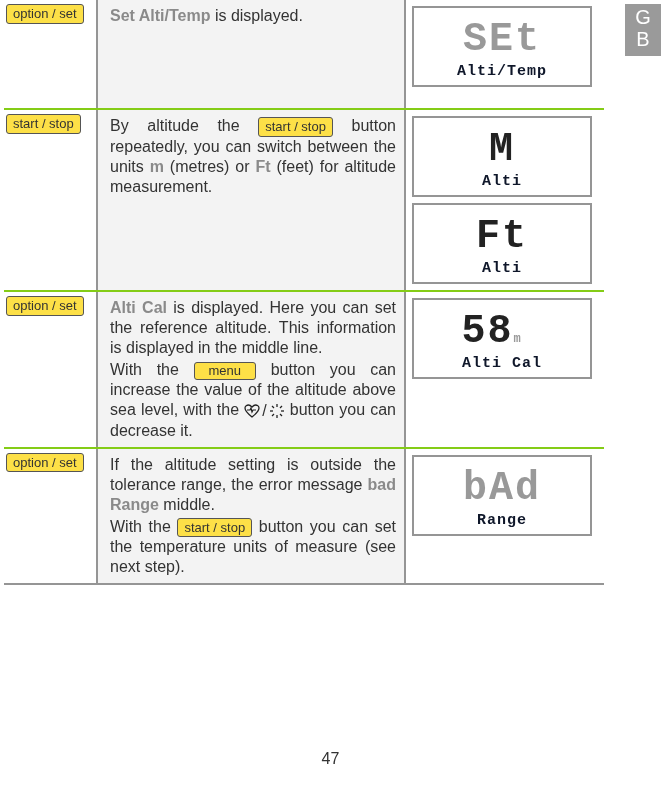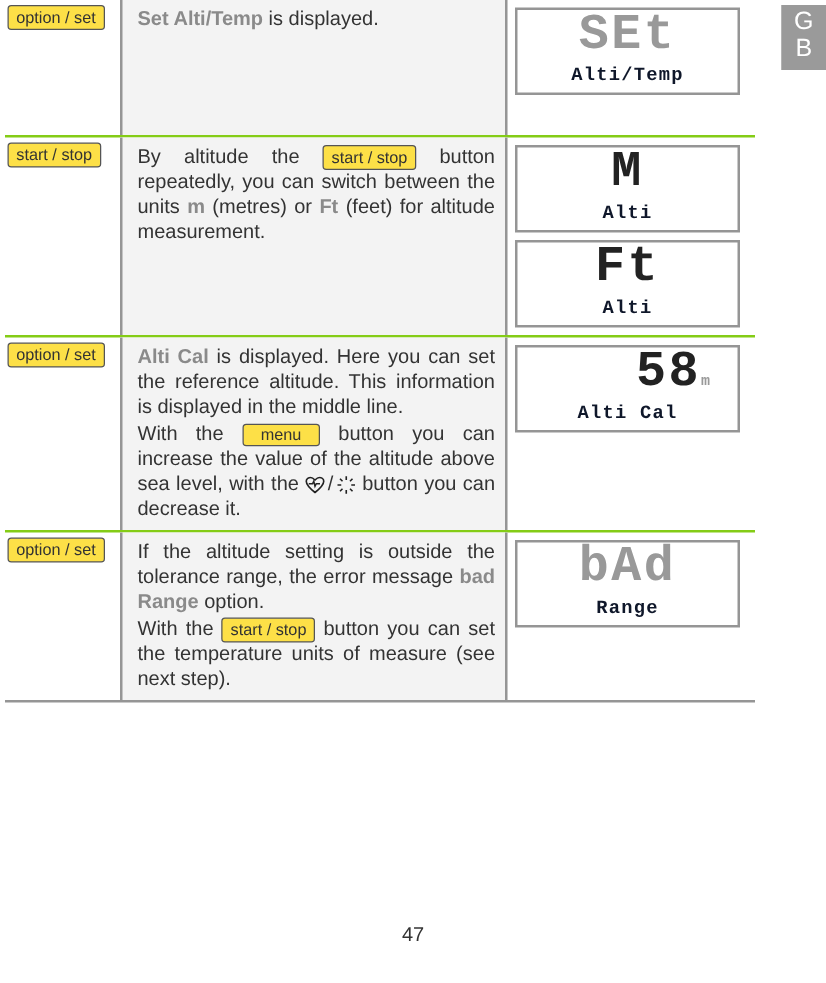--- a/index.html
+++ b/index.html
@@ -73,21 +73,21 @@
     vertical-align: middle;
     line-height: 1.2;
     white-space: nowrap;
   }
   .btn-label.wide { padding: 0 14px; }
   .bold-gray { font-weight: bold; color: #8a8a8a; }
   .disp-box {
     border: 2px solid #959595;
     background: #fff;
     text-align: center;
-    padding: 1px 0 6px;
+    padding: 12px 0 6px;
   }
   .seg-big {
     font-family: 'Courier New', monospace;
     font-size: 40px;
     font-weight: bold;
     color: #999;
     letter-spacing: 2px;
     line-height: 1;
   }
   .seg-big.black { color: #222; }
@@ -104,21 +104,21 @@
     font-family: 'Courier New', monospace;
     font-size: 12px;
     font-weight: bold;
     color: #999;
     vertical-align: baseline;
   }
   .icon-wrap { display:inline-flex; align-items:center; gap:2px; vertical-align:middle; }
   svg { display:inline-block; vertical-align:middle; }
   .page-num {
     position: absolute;
-    bottom: 28px;
+    bottom: 18px;
     left: 0;
     width: 661px;
     text-align: center;
     font-size: 16px;
     color: #333;
   }
 </style>
 </head>
 <body>
 
@@ -190,35 +190,35 @@
                   <line x1="11" y1="11" x2="13" y2="13"></line>
                   <line x1="3" y1="13" x2="5" y2="11"></line>
                   <line x1="11" y1="5" x2="13" y2="3"></line>
                 </g>
               </svg>
           </span><span> button you can decrease it.</span>
         </div>
       </div>
       <div class="col-disp">
         <div class="disp-box">
-          <div style="text-align:right; padding-right:22px;">
+          <div style="text-align:center; padding-right:22px;">
             <span class="seg-big black">58</span><span class="seg-tiny">m</span>
           </div>
           <div class="seg-small">Alti Cal</div>
         </div>
       </div>
     </div>
 
     <div class="row" style="border-bottom:2px solid #959595;">
       <div class="col-btn">
         <span class="btn-label">option / set</span>
       </div>
       <div class="col-desc">
         <div>
-          <span>If the altitude setting is outside the tolerance range, the error message </span><span class="bold-gray">bad Range</span><span> option.</span>
+          <span>If the altitude setting is outside the tolerance range, the error message </span><span class="bold-gray">bad Range</span><span> middle.</span>
         </div>
         <div style="margin-top:2px;">
           <span>With the </span><span class="btn-label">start / stop</span><span> button you can set the temperature units of measure (see next step).</span>
         </div>
       </div>
       <div class="col-disp">
         <div class="disp-box">
           <div class="seg-big">bAd</div>
           <div class="seg-small">Range</div>
         </div>

